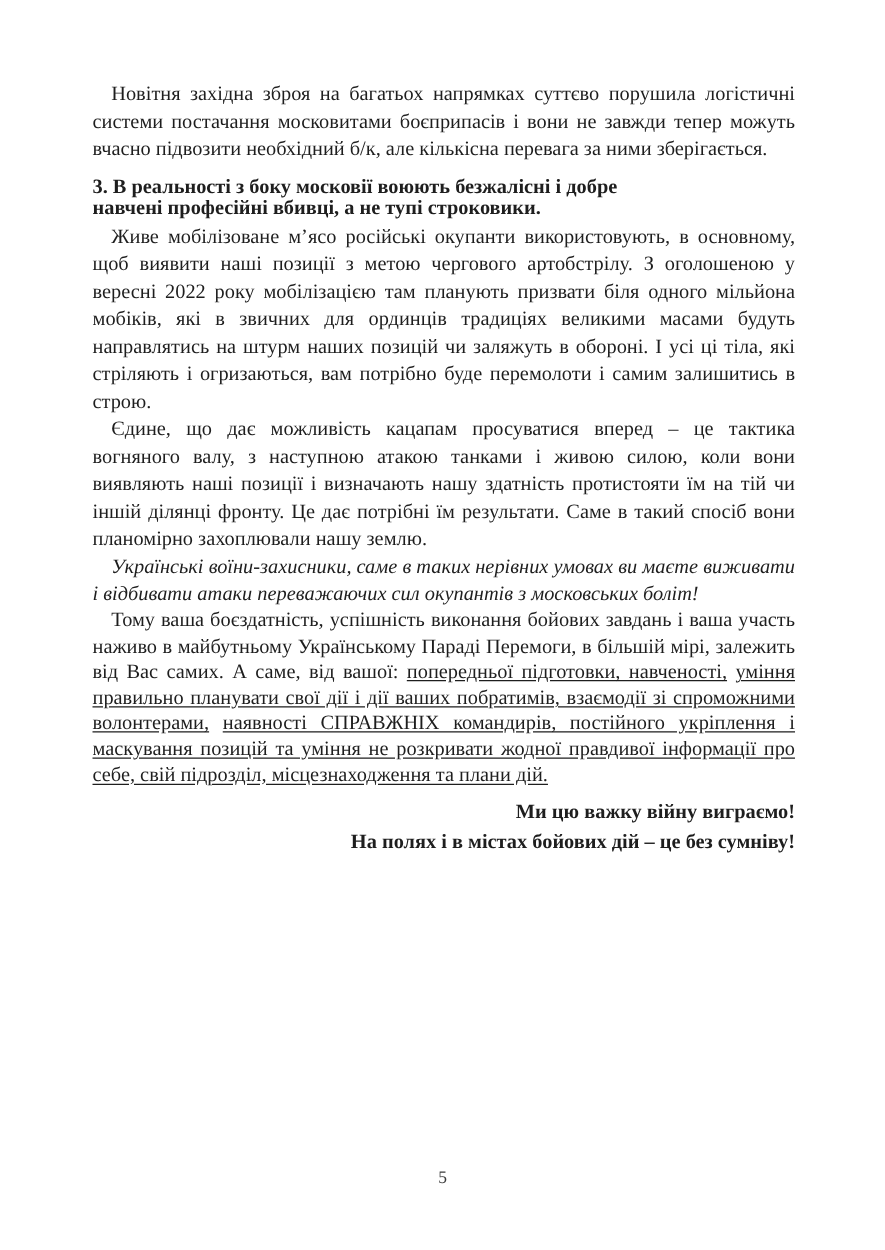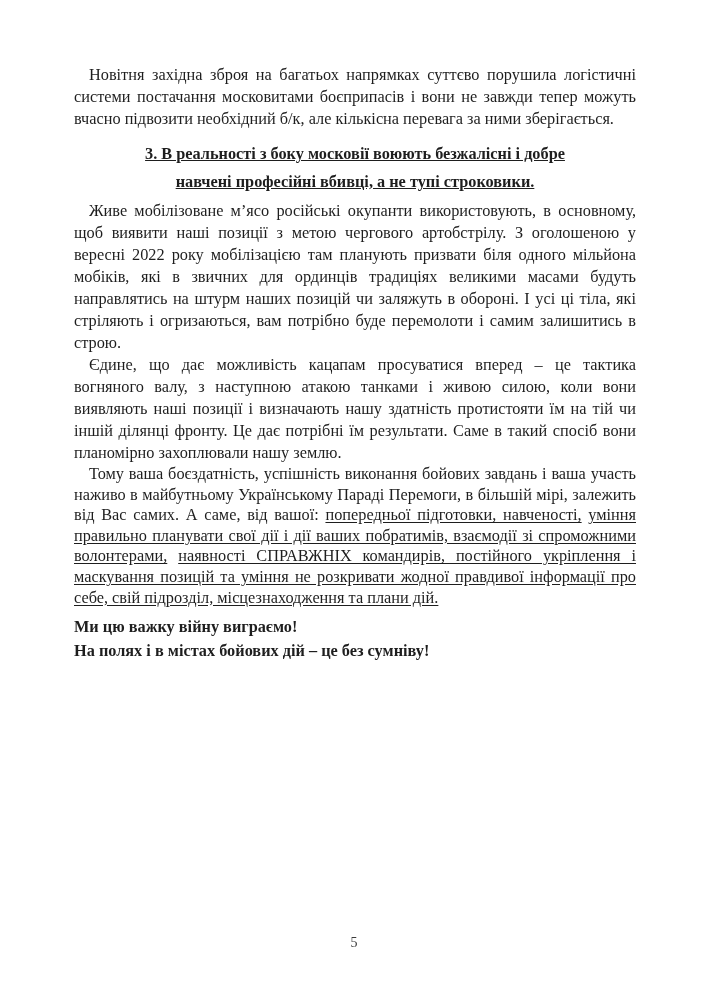--- a/index.html
+++ b/index.html
@@ -34,30 +34,29 @@
   .body, .body-flush, .body-tight, .lead-italic, .closing {
     text-align: justify;
   }
   .body, .body-tight, .lead-italic, .closing {
     text-indent: 15px;
   }
   .body-flush { text-indent: 0; }
   .body-tight { line-height: 20.6px; }
   .lead-italic { font-style: italic; }
   .heading {
-    text-align: center;
+    text-align: left;
     font-weight: bold;
     font-size: 17.6px;
-    line-height: 28px;
+    line-height: 17px;
     margin: 10px 0 4px 0 !important;
-    text-decoration: underline;
   }
   .heading.h4 { margin: 4px 0 5px 0 !important; }
   .motto {
-    text-align: left;
+    text-align: right;
     font-weight: bold;
     font-size: 17px;
     line-height: 23.5px;
   }
   .body-tight + .motto { margin-top: 7px !important; }
   .closing { margin-top: 14px !important; }
   .b { font-weight: bold; }
   .u { text-decoration: underline; text-underline-offset: 2px; }
   .page-number {
     position: absolute;
@@ -71,18 +70,19 @@
 </style>
 </head>
 <body>
 
 <div class="page">
   <main class="content">
       <p class="body">Новітня західна зброя на багатьох напрямках суттєво порушила логістичні системи постачання московитами боєприпасів і вони не завжди тепер можуть вчасно підвозити необхідний б/к, але кількісна перевага за ними зберігається.</p>
       <h2 class="heading">3.  В реальності з боку московії воюють безжалісні і добре<br>навчені професійні вбивці, а не тупі строковики.</h2>
       <p class="body">Живе мобілізоване м’ясо російські окупанти використовують, в основному, щоб виявити наші позиції з метою чергового артобстрілу. З оголошеною у вересні 2022 року мобілізацією там планують призвати біля одного мільйона мобіків, які в звичних для ординців традиціях великими масами будуть направлятись на штурм наших позицій чи заляжуть в обороні. І усі ці тіла, які стріляють і огризаються, вам потрібно буде перемолоти і самим залишитись в строю.</p>
       <p class="body">Єдине, що дає можливість кацапам просуватися вперед – це тактика вогняного валу, з наступною атакою танками і живою силою, коли вони виявляють наші позиції і визначають нашу здатність протистояти їм на тій чи іншій ділянці фронту. Це дає потрібні їм результати. Саме в такий спосіб вони планомірно захоплювали нашу землю.</p>
+      <p class="lead-italic">Українські воїни-захисники, саме в таких нерівних умовах ви маєте виживати і відбивати атаки переважаючих сил окупантів з московських боліт!</p>
       <p class="body-tight">Тому ваша боєздатність, успішність виконання бойових завдань і ваша участь наживо в майбутньому Українському Параді Перемоги, в більшій мірі, залежить від Вас самих. А саме, від вашої: <span class="u">попередньої підготовки, навченості,</span> <span class="u">уміння правильно планувати свої дії і дії ваших побратимів, взаємодії зі спроможними волонтерами,</span> <span class="u">наявності СПРАВЖНІХ командирів, постійного укріплення і маскування позицій та уміння не розкривати жодної правдивої інформації про себе, свій підрозділ, місцезнаходження та плани дій.</span></p>
       <p class="motto">Ми цю важку війну виграємо!</p>
       <p class="motto">На полях і в містах бойових дій – це без сумніву!</p>
     </main>
   <div class="page-number">5</div>
 </div>
 
 </body></html>

